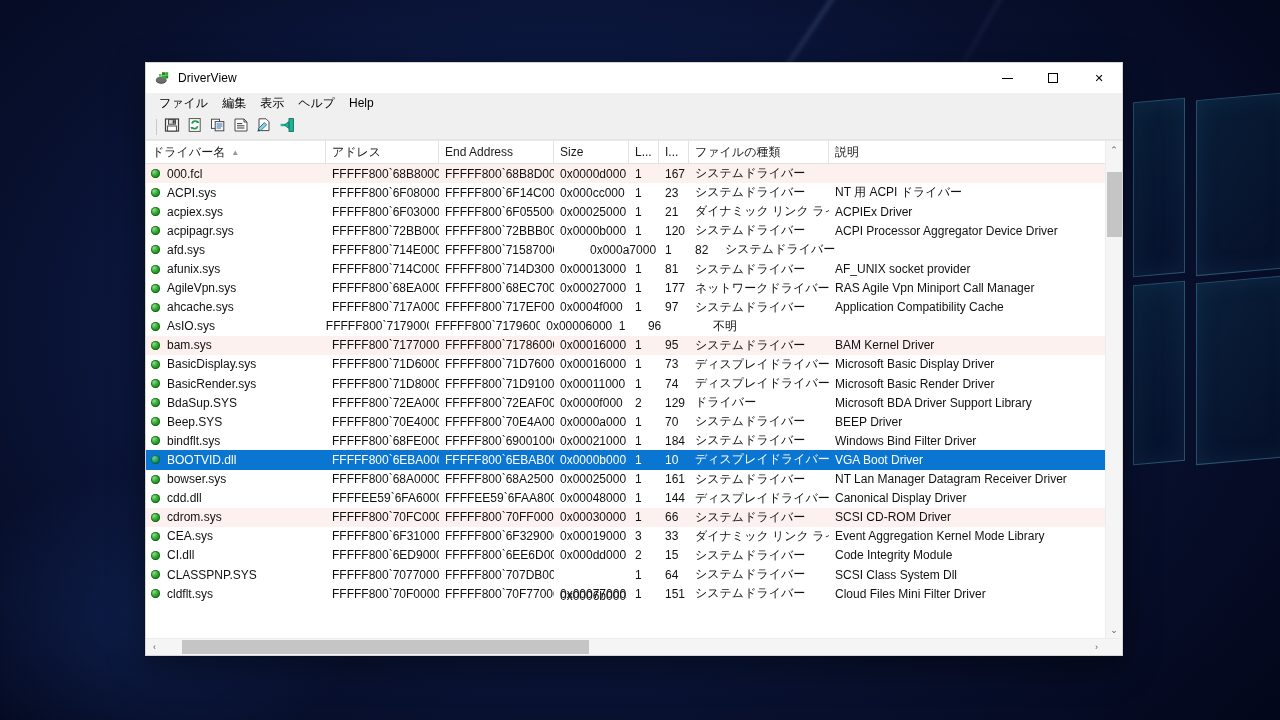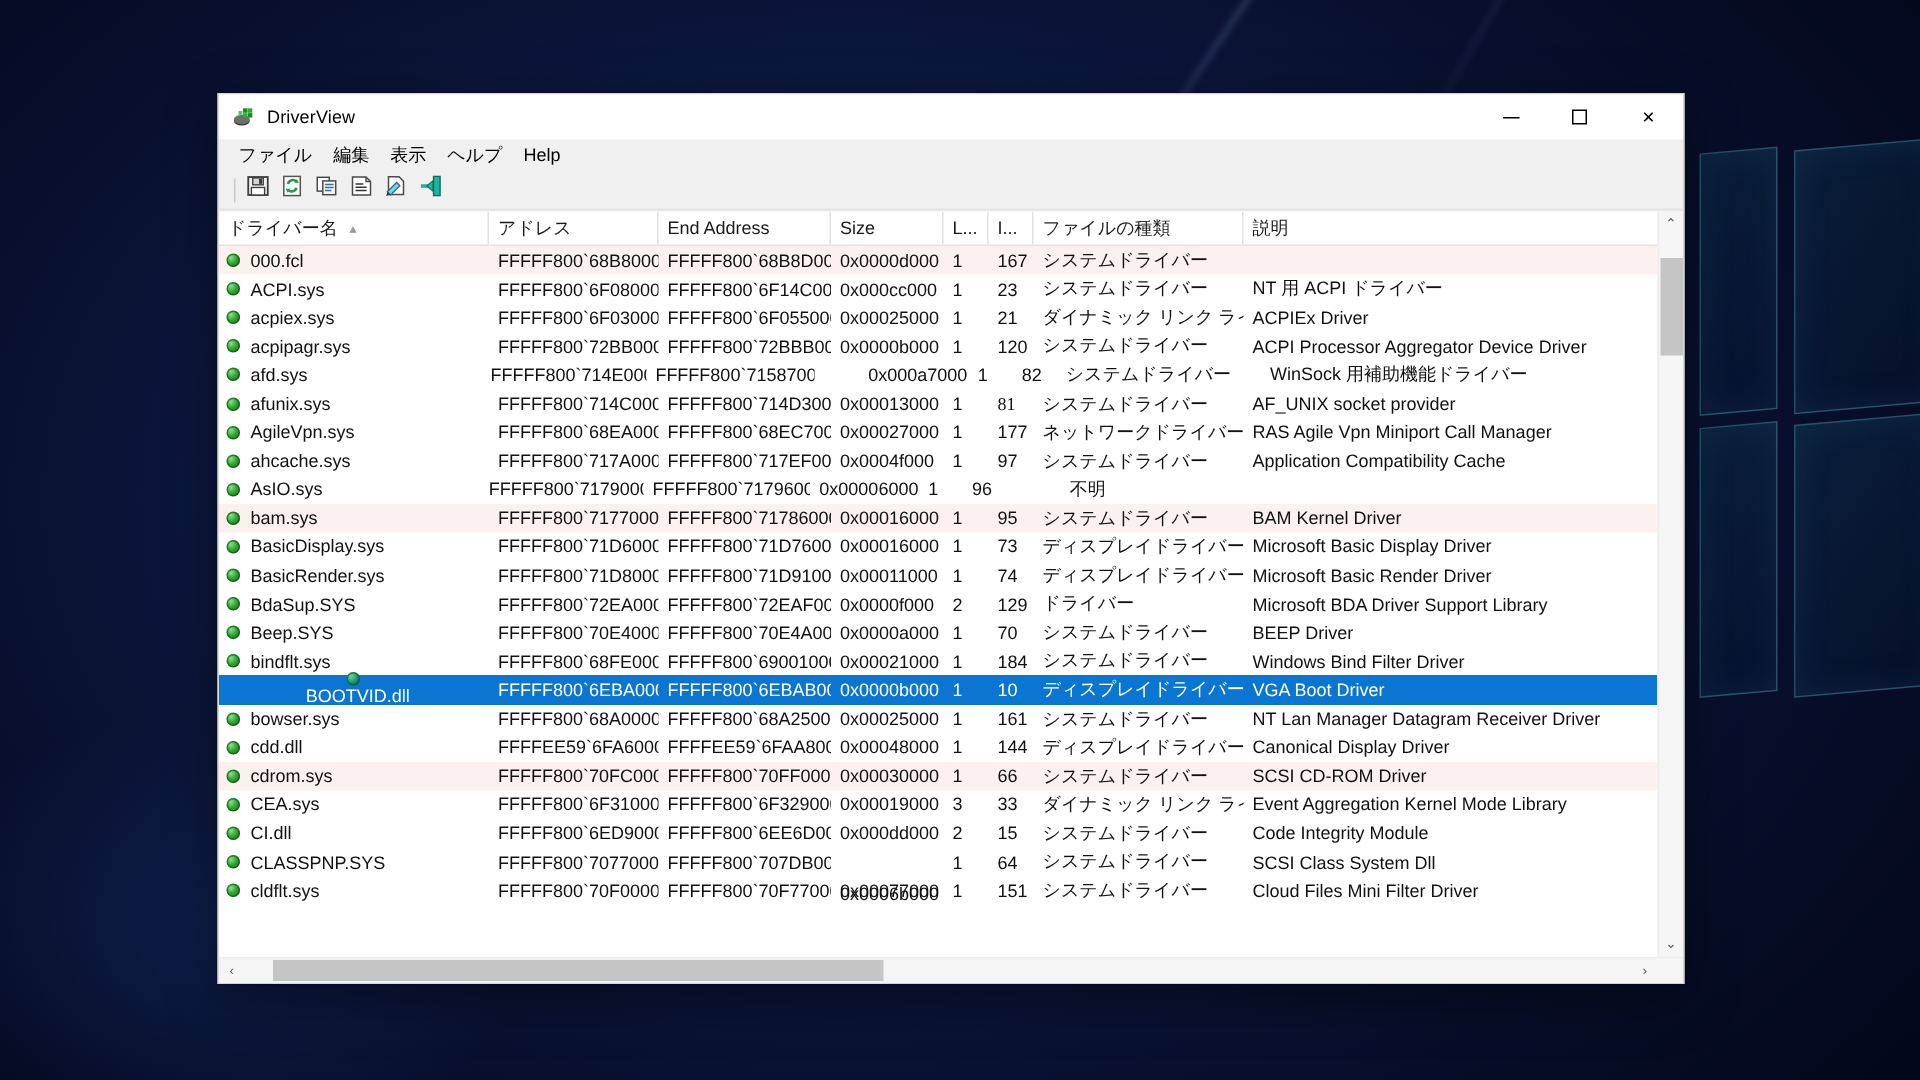--- a/index.html
+++ b/index.html
@@ -401,32 +401,31 @@
                 <div class="cell name" style="width: 180px;">
                   <span class="dot"></span>
                   <span>afd.sys</span>
                 </div>
                 <div class="cell" style="width: 113px;">FFFFF800`714E0000</div>
                 <div class="cell" style="width: 115px;">FFFFF800`71587000</div>
                 <div class="cell" style="width: 75px; margin-left: 30px;">0x000a7000</div>
                 <div class="cell" style="width: 30px;">1</div>
                 <div class="cell" style="width: 30px;">82</div>
                 <div class="cell" style="width: 140px;">システムドライバー</div>
-                <div class="cell" style="width: 272px; flex: 1 1 auto;">WinSock 用補助機能ドライバー</div>
               </div>
               <div class="row">
                 <div class="cell name" style="width: 180px;">
                   <span class="dot"></span>
                   <span>afunix.sys</span>
                 </div>
                 <div class="cell" style="width: 113px;">FFFFF800`714C0000</div>
                 <div class="cell" style="width: 115px;">FFFFF800`714D3000</div>
                 <div class="cell" style="width: 75px;">0x00013000</div>
                 <div class="cell" style="width: 30px;">1</div>
-                <div class="cell" style="width: 30px; font-family: Liberation Serif, serif;">81</div>
+                <div class="cell" style="width: 30px;">81</div>
                 <div class="cell" style="width: 140px;">システムドライバー</div>
                 <div class="cell" style="width: 272px; flex: 1 1 auto;">AF_UNIX socket provider</div>
               </div>
               <div class="row">
                 <div class="cell name" style="width: 180px;">
                   <span class="dot"></span>
                   <span>AgileVpn.sys</span>
                 </div>
                 <div class="cell" style="width: 113px;">FFFFF800`68EA0000</div>
                 <div class="cell" style="width: 115px;">FFFFF800`68EC7000</div>
@@ -534,21 +533,21 @@
                 </div>
                 <div class="cell" style="width: 113px;">FFFFF800`68FE0000</div>
                 <div class="cell" style="width: 115px;">FFFFF800`69001000</div>
                 <div class="cell" style="width: 75px;">0x00021000</div>
                 <div class="cell" style="width: 30px;">1</div>
                 <div class="cell" style="width: 30px;">184</div>
                 <div class="cell" style="width: 140px;">システムドライバー</div>
                 <div class="cell" style="width: 272px; flex: 1 1 auto;">Windows Bind Filter Driver</div>
               </div>
               <div class="row sel">
-                <div class="cell name" style="width: 180px; flex-direction: column;">
+                <div class="cell name" style="width: 180px;">
                   <span class="dot"></span>
                   <span>BOOTVID.dll</span>
                 </div>
                 <div class="cell" style="width: 113px;">FFFFF800`6EBA0000</div>
                 <div class="cell" style="width: 115px;">FFFFF800`6EBAB000</div>
                 <div class="cell" style="width: 75px;">0x0000b000</div>
                 <div class="cell" style="width: 30px;">1</div>
                 <div class="cell" style="width: 30px;">10</div>
                 <div class="cell" style="width: 140px;">ディスプレイドライバー</div>
                 <div class="cell" style="width: 272px; flex: 1 1 auto;">VGA Boot Driver</div>

